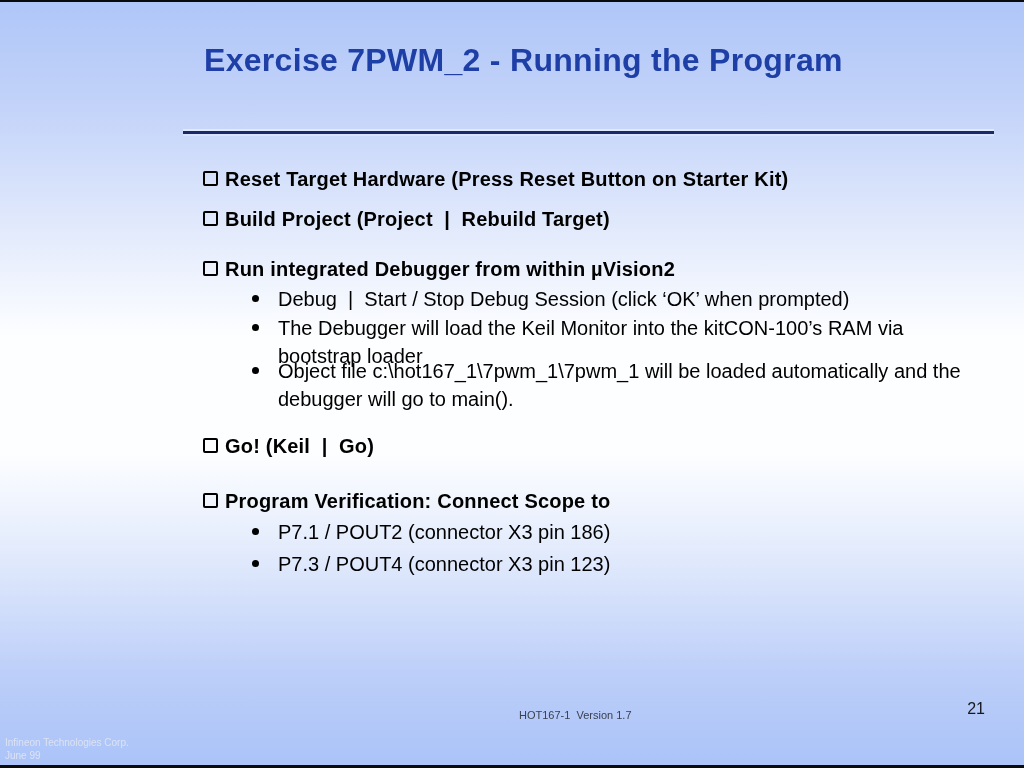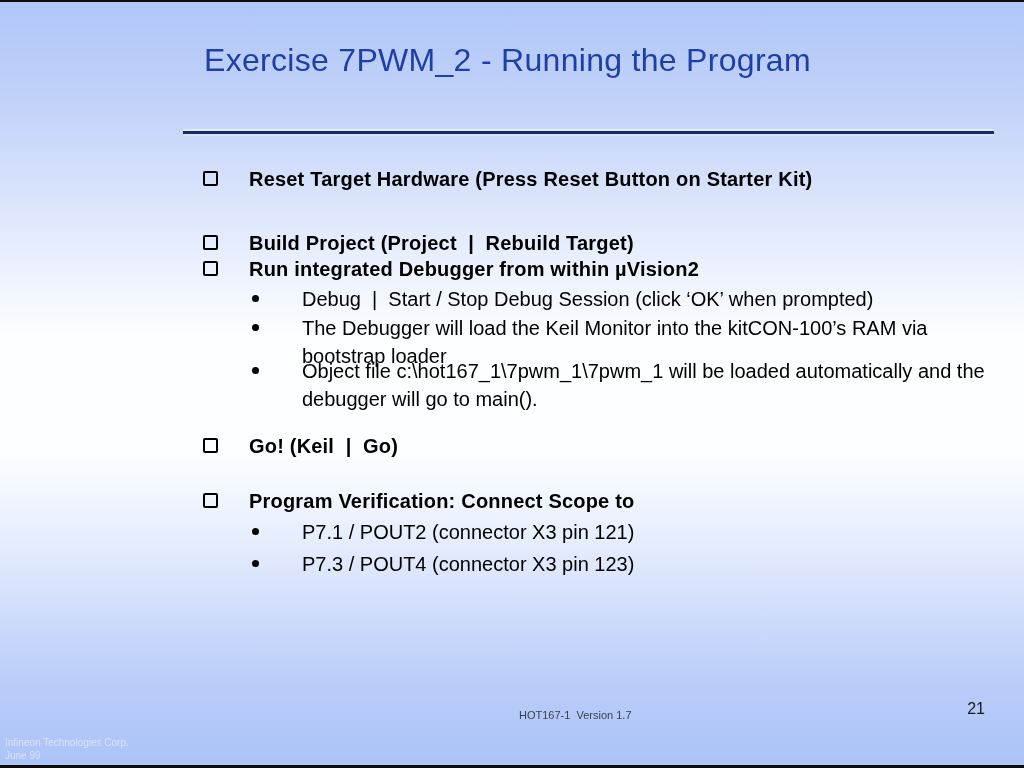--- a/index.html
+++ b/index.html
@@ -30,40 +30,39 @@
   .edge-bottom {
     position: absolute; bottom: 0; left: 0; width: 1024px; height: 3px;
     background: #0a0a0a;
   }
   .title {
     position: absolute;
     left: 204px;
     top: 42px;
     width: 790px;
     font-size: 32px;
-    font-weight: normal;
+    font-weight: bold;
     letter-spacing: 0.3px;
     color: #1e3fa6;
     white-space: pre-wrap;
   }
   .rule {
     position: absolute;
     left: 183px;
     top: 131px;
     width: 811px;
     height: 3px;
     background: #1a2968;
     box-shadow: 0 -2px 0 rgba(245,248,255,0.55), 0 2px 0 rgba(245,248,255,0.35);
   }
   .row {
     position: absolute;
     display: flex;
     align-items: flex-start;
     color: #000;
-    gap: 24px;
   }
   .row .txt {
     white-space: pre-wrap;
   }
   .row.l1 {
     left: 203px;
     font-size: 20px;
     font-weight: bold;
     letter-spacing: 0.2px;
     line-height: 26px;
@@ -130,21 +129,21 @@
 
   <div class="rule"></div>
 
   <div>
 
     <div class="row l1" style="top:166px">
       <span class="marker-sq"></span>
       <span class="txt">Reset Target Hardware (Press Reset Button on Starter Kit)</span>
     </div>
 
-    <div class="row l1" style="top:230px">
+    <div class="row l1" style="top:206px">
       <span class="marker-sq"></span>
       <span class="txt">Build Project (Project  |  Rebuild Target)</span>
     </div>
 
     <div class="row l1" style="top:256px">
       <span class="marker-sq"></span>
       <span class="txt">Run integrated Debugger from within µVision2</span>
     </div>
 
     <div class="row l2" style="top:285px">
@@ -167,21 +166,21 @@
       <span class="txt">Go! (Keil  |  Go)</span>
     </div>
 
     <div class="row l1" style="top:488px">
       <span class="marker-sq"></span>
       <span class="txt">Program Verification: Connect Scope to</span>
     </div>
 
     <div class="row l2" style="top:518px">
       <span class="marker-dot"></span>
-      <span class="txt">P7.1 / POUT2 (connector X3 pin 121)</span>
+      <span class="txt">P7.1 / POUT2 (connector X3 pin 186)</span>
     </div>
 
     <div class="row l2" style="top:550px">
       <span class="marker-dot"></span>
       <span class="txt">P7.3 / POUT4 (connector X3 pin 123)</span>
     </div>
 
   </div>
 
   <div class="footer-left">

